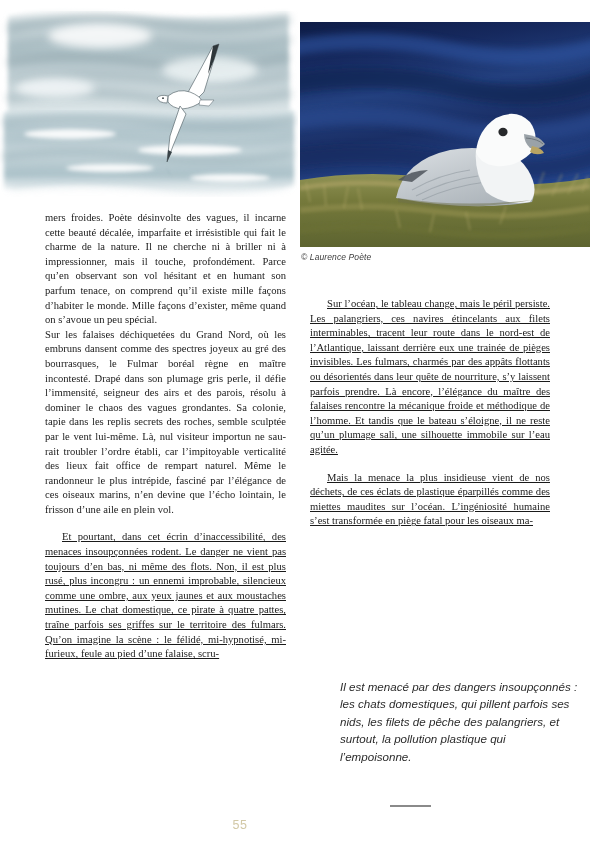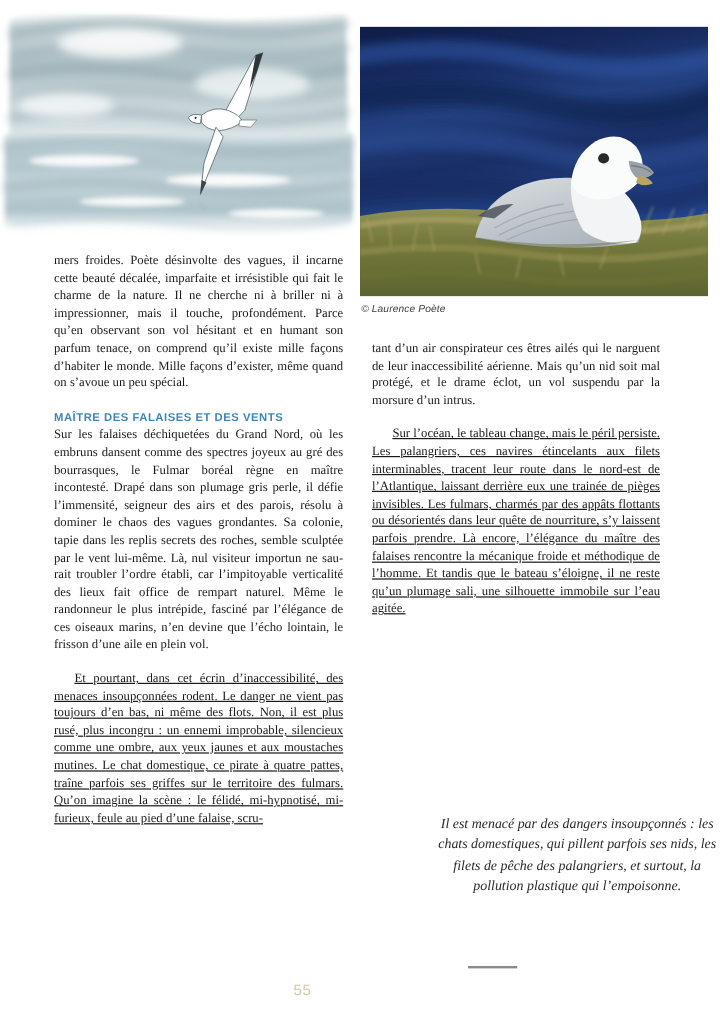--- a/index.html
+++ b/index.html
@@ -73,29 +73,28 @@
     font-weight: 600;
     letter-spacing: .45px;
     color: #3d87b8;
     text-align: left;
     margin: 13px 0 1px 0;
   }
 
   
   .pullquote {
     position: absolute;
-    left: 321px;
+    left: 300px;
     top: 666px;
     width: 240px;
-    text-align: center;
     font-style: italic;
     font-size: 11.6px;
     line-height: 17.5px;
     color: #2b2b2b;
-    font-family: Liberation Serif, serif;
+    font-family: Liberation Sans, sans-serif;
   }
 
   .end-rule {
     position: absolute;
     left: 390px;
     top: 805px;
     width: 41px;
     height: 2px;
     background: #8a8a8a;
   }
@@ -104,21 +103,20 @@
   .page-number {
     position: absolute;
     left: 0;
     top: 818px;
     width: 480px;
     text-align: center;
     font-family: "Liberation Sans", sans-serif;
     font-size: 12.5px;
     color: #d2c8a6;
     letter-spacing: .5px;
-    margin-left: 12px;
   }
 </style>
 </head>
 <body>
 
 <div class="watercolor">
   <svg viewBox="0 0 298 208" preserveAspectRatio="none">
     <defs>
       <linearGradient id="skyGrad" x1="0" y1="0" x2="0" y2="1">
         <stop offset="0%" stop-color="#ffffff"></stop>
@@ -284,31 +282,30 @@
       <path d="M98 176 Q160 186 232 178 Q170 190 98 180 Z" fill="#6d6f4a" opacity="0.5"></path>
     </g>
   </svg>
 </div>
 
 <div class="photo-credit">© Laurence Poète</div>
 
 <div class="col col-left">
   <p>mers froides. Poète désinvolte des vagues, il incarne cette beauté décalée, imparfaite et irrésistible qui fait le charme de la nature. Il ne cherche ni à briller ni à impressionner, mais il touche, profondément. Parce qu’en observant son vol hésitant et en humant son parfum tenace, on comprend qu’il existe mille façons d’habiter le monde. Mille fa­çons d’exister, même quand on s’avoue un peu spécial.</p>
 
-  <h2 class="section-head">MAÎTRE DES FALAISES ET DES VENTS</h2>
 
   <p>Sur les falaises déchiquetées du Grand Nord, où les embruns dansent comme des spectres joyeux au gré des bourrasques, le Fulmar boréal règne en maître incontesté. Drapé dans son plumage gris perle, il défie l’immensité, seigneur des airs et des parois, résolu à dominer le chaos des vagues gron­dantes. Sa colonie, tapie dans les replis se­crets des roches, semble sculptée par le vent lui-même. Là, nul visiteur importun ne sau­rait troubler l’ordre établi, car l’impitoyable verticalité des lieux fait office de rempart na­turel. Même le randonneur le plus intrépide, fasciné par l’élégance de ces oiseaux marins, n’en devine que l’écho lointain, le frisson d’une aile en plein vol.</p>
 
   <p class="indent gap">Et pourtant, dans cet écrin d’inaccessi­bilité, des menaces insoupçonnées rodent. Le danger ne vient pas toujours d’en bas, ni même des flots. Non, il est plus rusé, plus in­congru : un ennemi improbable, silencieux comme une ombre, aux yeux jaunes et aux moustaches mutines. Le chat domestique, ce pirate à quatre pattes, traîne parfois ses griffes sur le territoire des fulmars. Qu’on imagine la scène : le félidé, mi-hypnotisé, mi-furieux, feule au pied d’une falaise, scru-</p>
 </div>
 
 <div class="col col-right">
-  <p>tant d’un air conspirateur ces êtres ailés qui le narguent de leur inaccessibilité aérienne. Mais qu’un nid soit mal protégé, et le drame éclot, un vol suspendu par la morsure d’un intrus.</p>
 
   <p class="indent gap">Sur l’océan, le tableau change, mais le péril persiste. Les palangriers, ces navires étincelants aux filets interminables, tracent leur route dans le nord-est de l’Atlantique, laissant derrière eux une trainée de pièges invisibles. Les fulmars, charmés par des ap­pâts flottants ou désorientés dans leur quête de nourriture, s’y laissent parfois prendre. Là encore, l’élégance du maître des falaises rencontre la mécanique froide et métho­dique de l’homme. Et tandis que le bateau s’éloigne, il ne reste qu’un plumage sali, une silhouette immobile sur l’eau agitée.</p>
 
+  <p class="indent gap">Mais la menace la plus insidieuse vient de nos déchets, de ces éclats de plastique éparpillés comme des miettes maudites sur l’océan. L’ingéniosité humaine s’est trans­formée en piège fatal pour les oiseaux ma-</p>
 </div>
 
 <blockquote class="pullquote">Il est menacé par des dangers insoupçonnés : les chats domestiques, qui pillent parfois ses nids, les filets de pêche des palangriers, et surtout, la pollution plastique qui l’empoisonne.</blockquote>
 
 <div class="end-rule"></div>
 
 <div class="page-number">55</div>
 
 </body></html>

